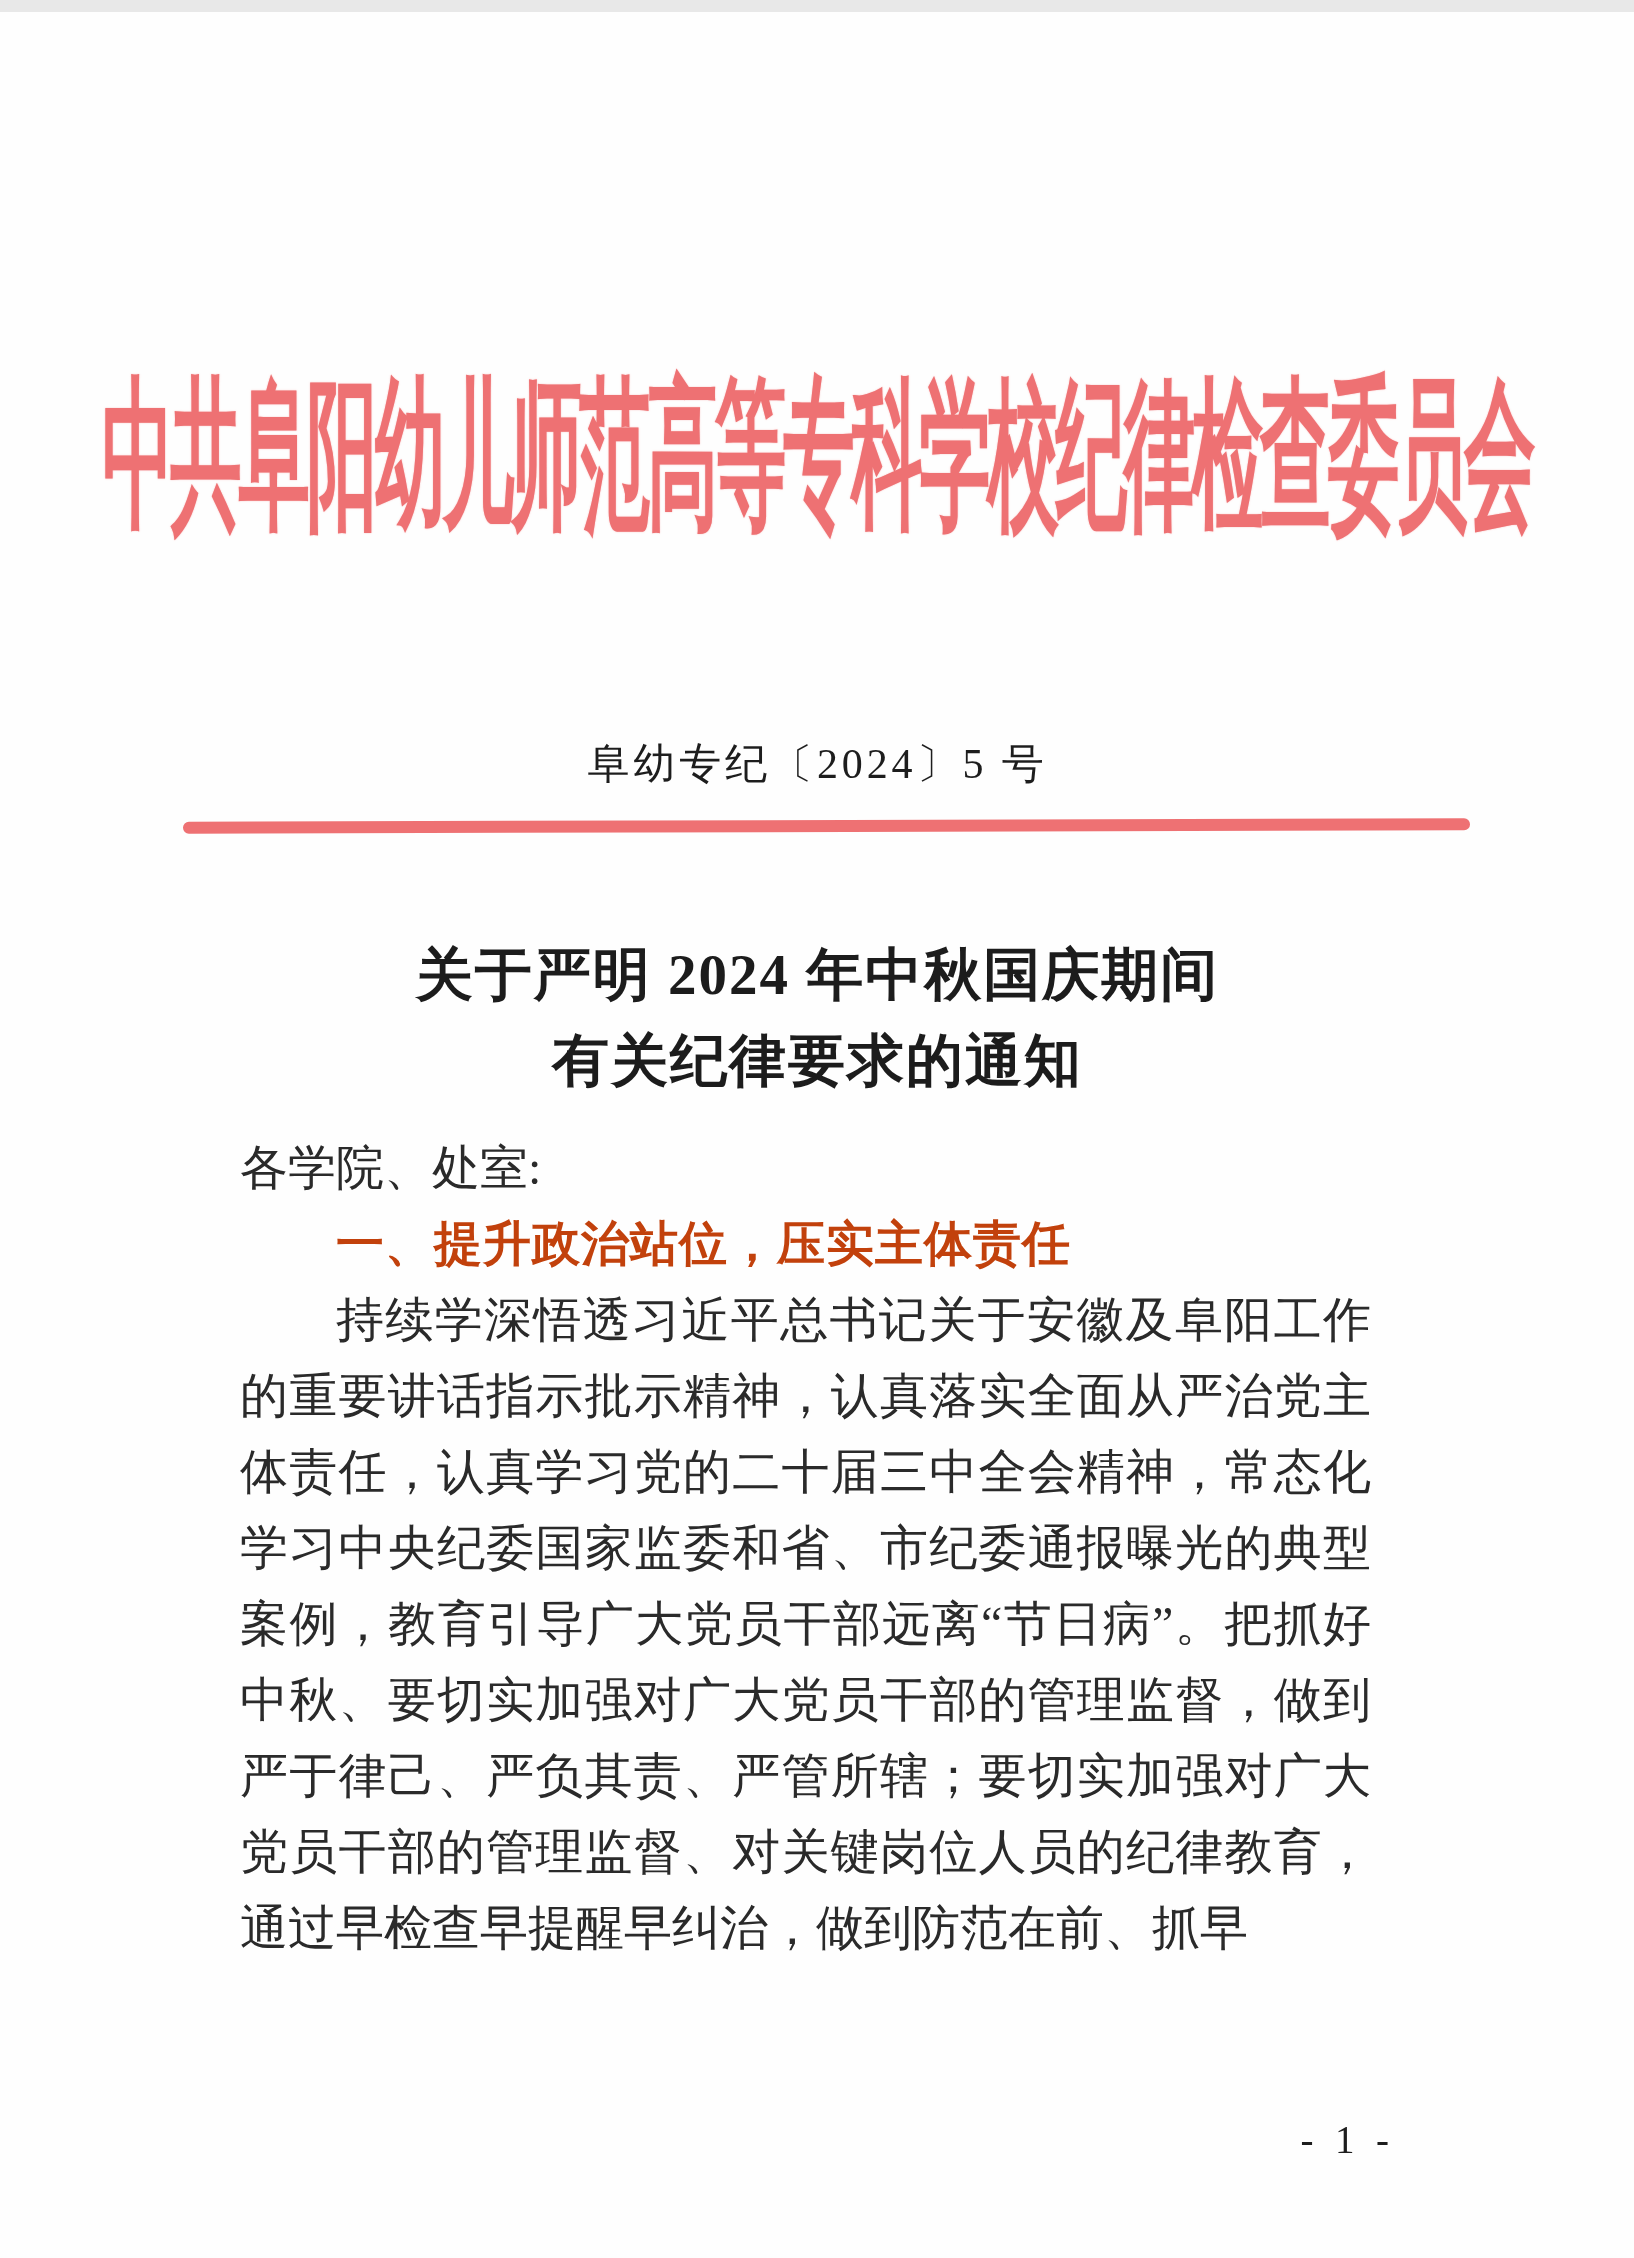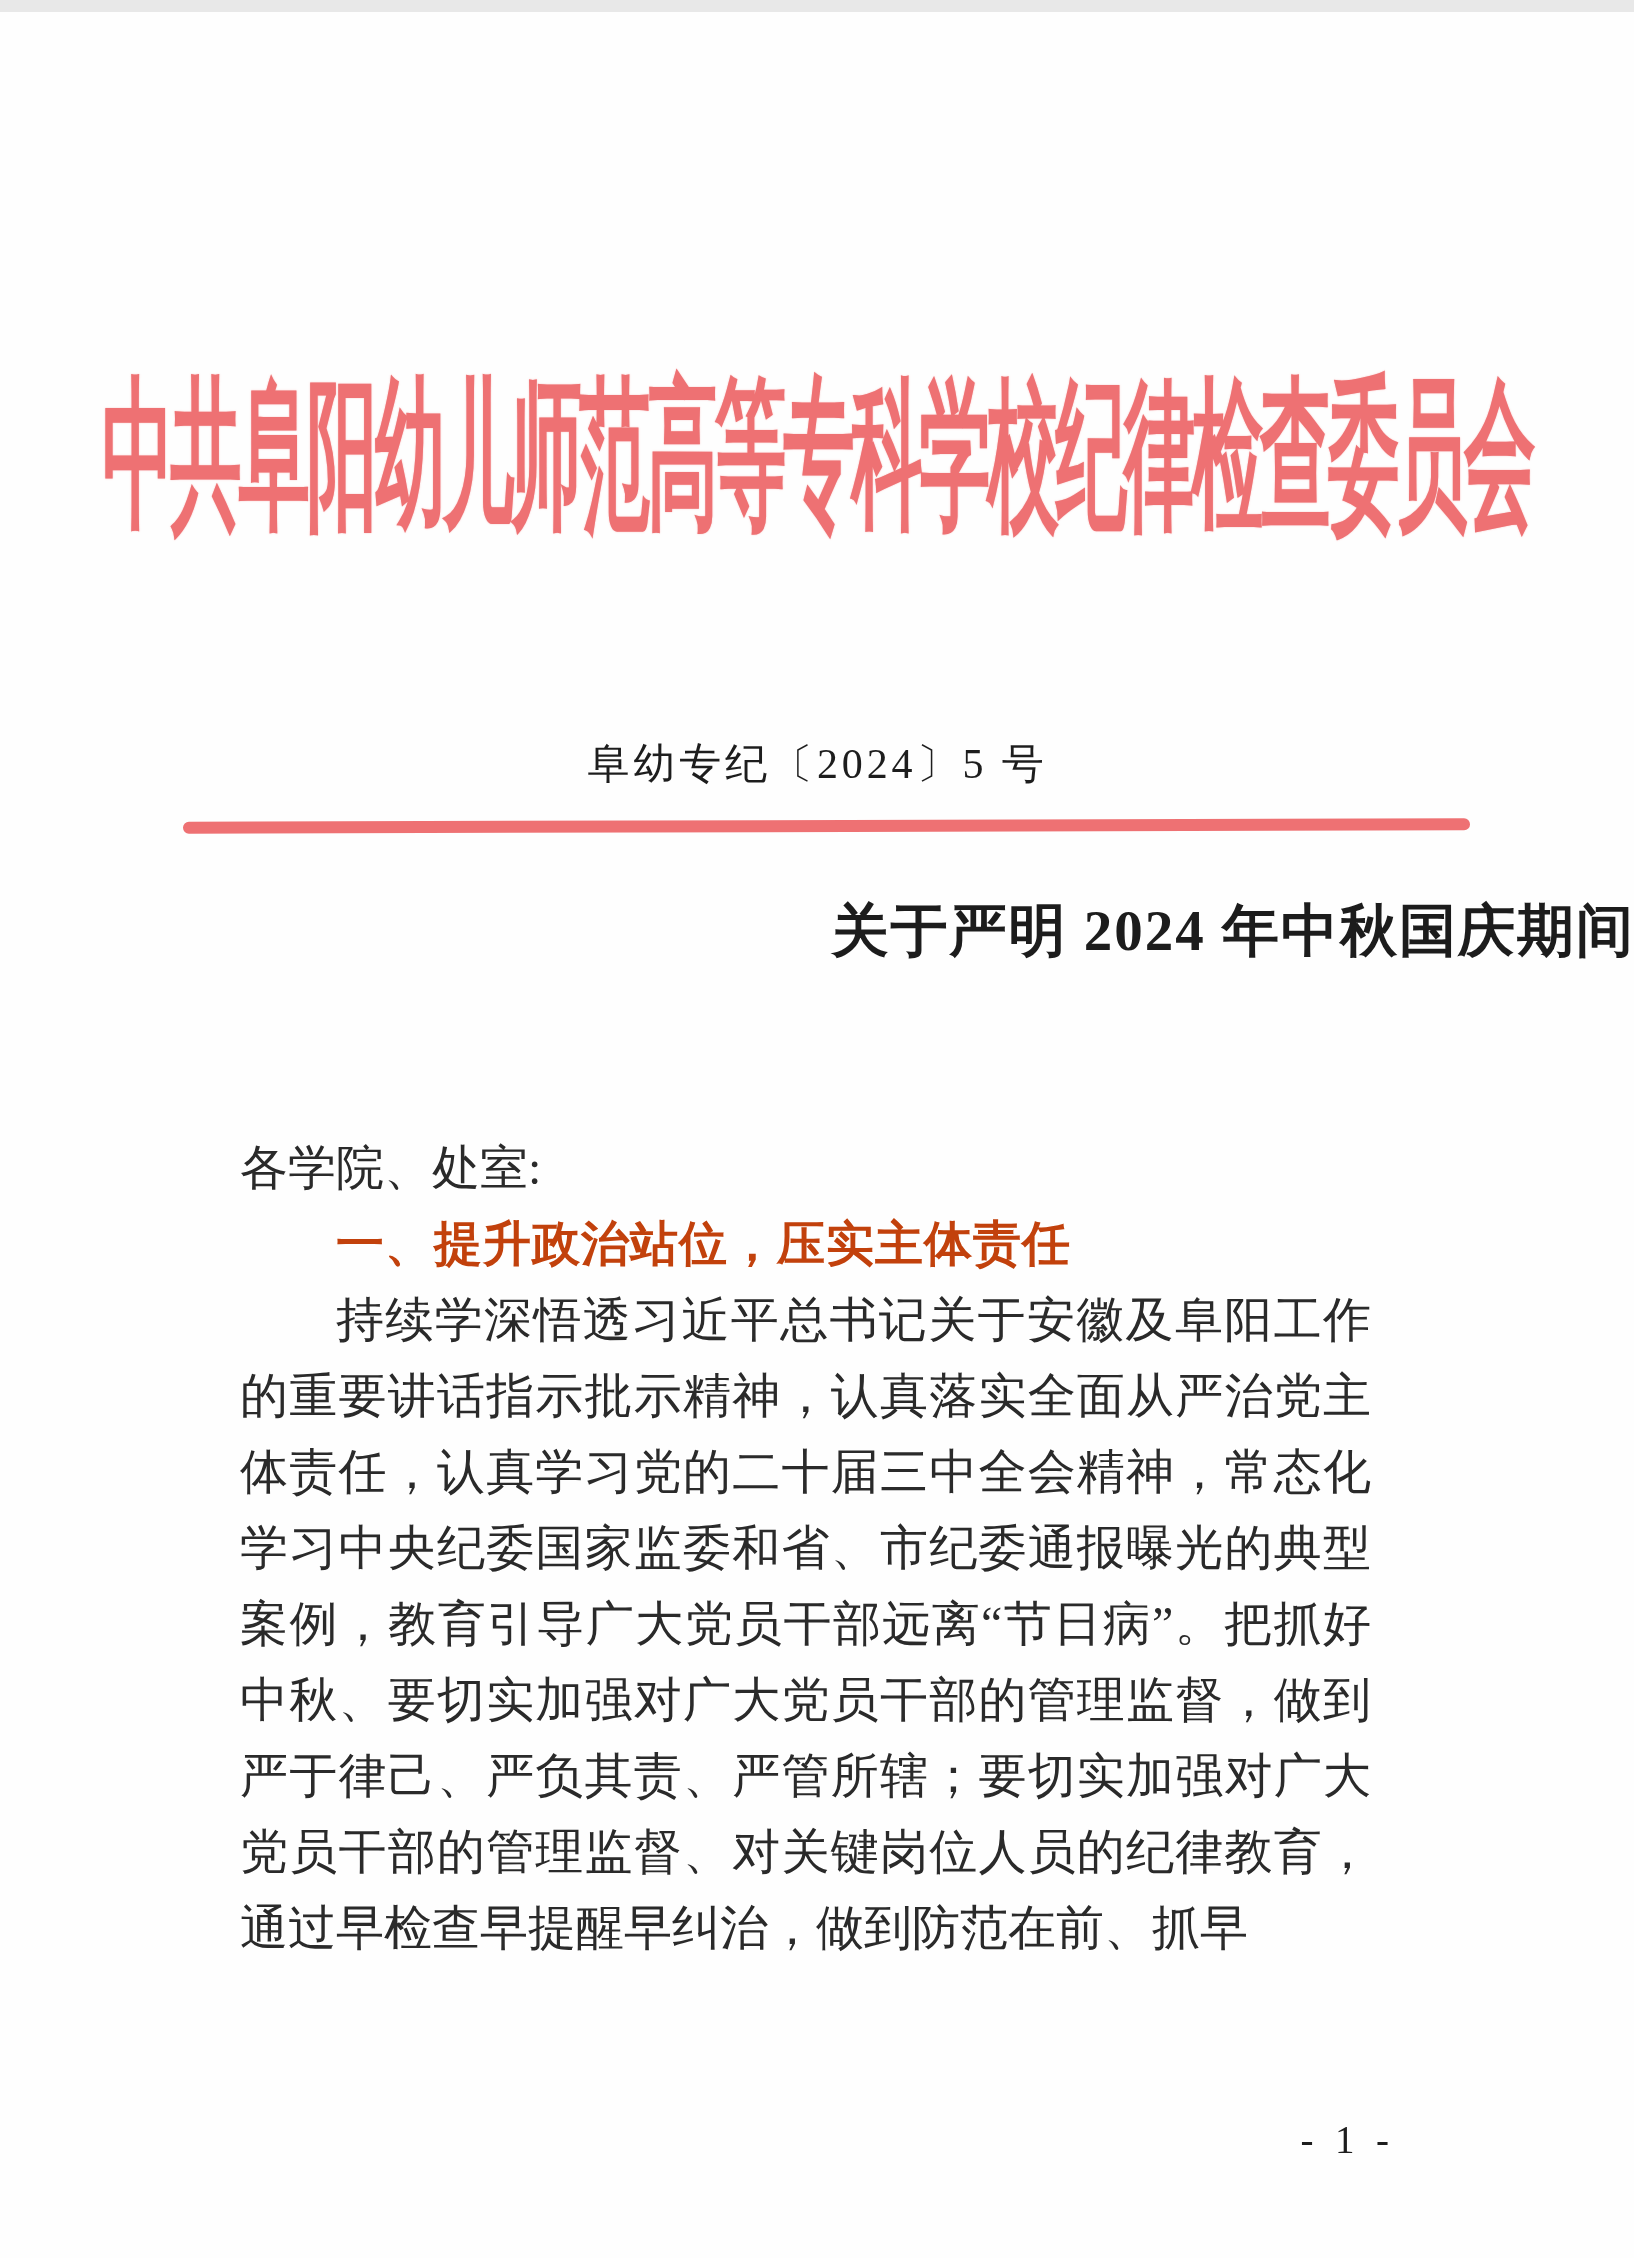--- a/index.html
+++ b/index.html
@@ -57,25 +57,25 @@
     left: 183px;
     width: 1287px;
     height: 11.7px;
     background: #ee7173;
     border-radius: 5.9px;
     transform: rotate(-0.15deg);
   }
   
   .title {
     position: absolute;
-    top: 876px;
+    top: 920px;
     left: 0;
     width: 100%;
     margin: 0;
-    text-align: right;
+    text-align: center;
     font-size: 57px;
     font-weight: bold;
     line-height: 86px;
     letter-spacing: 2px;
     color: #1c1c1c;
   }
   
   .body-block {
     position: absolute;
     top: 1118px;
@@ -113,20 +113,21 @@
   <div class="letterhead-wrap">
     <span class="letterhead">中共阜阳幼儿师范高等专科学校纪律检查委员会</span>
   </div>
 
   <div class="doc-number">阜幼专纪〔2024〕5 号</div>
 
   <div class="red-rule"></div>
 
   <h1 class="title">
     <span>关于严明 2024 年中秋国庆期间</span><br>
+    <span>有关纪律要求的通知</span>
   </h1>
 
   <div class="body-block">
     <p class="salutation">各学院、处室:</p>
     <p class="indent section-heading">一、提升政治站位，压实主体责任</p>
     <p class="indent">持续学深悟透习近平总书记关于安徽及阜阳工作的重要讲话指示批示精神，认真落实全面从严治党主体责任，认真学习党的二十届三中全会精神，常态化学习中央纪委国家监委和省、市纪委通报曝光的典型案例，教育引导广大党员干部远离“节日病”。把抓好中秋、要切实加强对广大党员干部的管理监督，做到严于律己、严负其责、严管所辖；要切实加强对广大党员干部的管理监督、对关键岗位人员的纪律教育，通过早检查早提醒早纠治，做到防范在前、抓早</p>
   </div>
 
   <div class="page-number">- 1 -</div>
 

